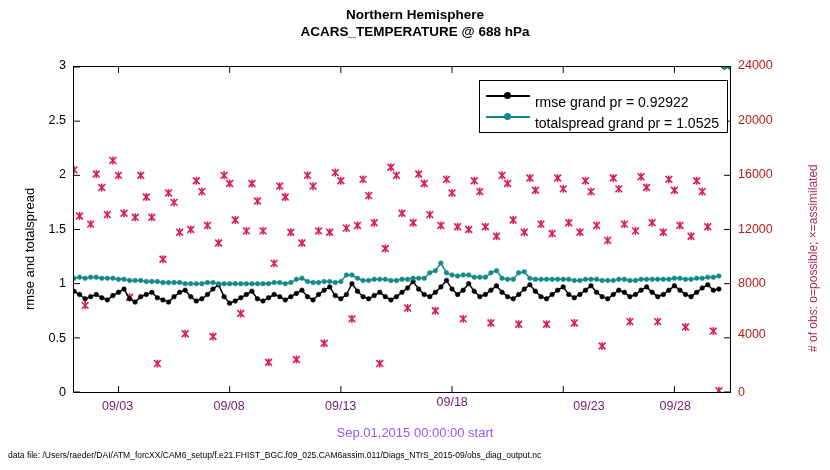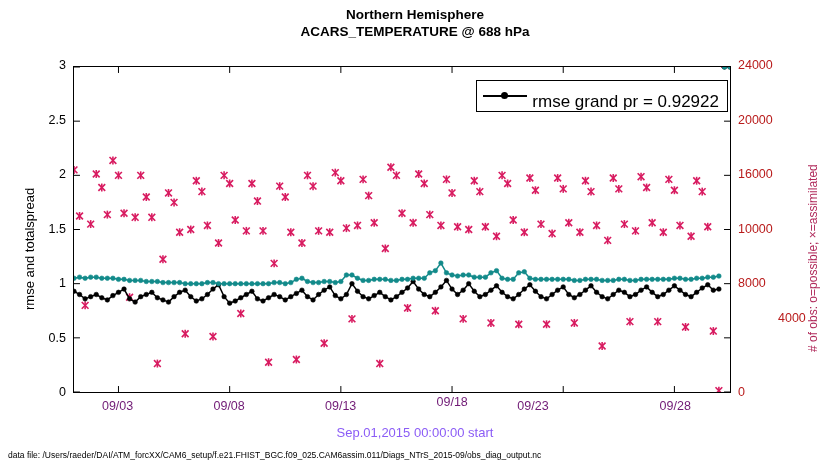--- a/index.html
+++ b/index.html
@@ -139,21 +139,21 @@
   }
   .legend-sample .ldot {
     position: absolute;
     left: 18px;
     top: 3.5px;
     width: 7px;
     height: 7px;
     border-radius: 50%;
   }
   .legend-text {
-    font-size: 17px;
+    font-size: 14px;
     margin-top: 12px;
   }
 </style>
 </head>
 <body>
 
 <div id="root">
 
   <div class="title-block">
     <div class="title-line">Northern Hemisphere</div>
@@ -169,34 +169,34 @@
       <div class="ytick-left" style="left: 30px; width: 36px; top: 330.5px;">0.5</div>
       <div class="ytick-left" style="left: 30px; width: 36px; top: 276px;">1</div>
       <div class="ytick-left" style="left: 30px; width: 36px; top: 221.5px;">1.5</div>
       <div class="ytick-left" style="left: 30px; width: 36px; top: 167px;">2</div>
       <div class="ytick-left" style="left: 30px; width: 36px; top: 112.5px;">2.5</div>
       <div class="ytick-left" style="left: 30px; width: 36px; top: 58px;">3</div>
     </div>
 
   <div id="yticks-right">
       <div class="ytick-right" style="left: 738px; top: 385px;">0</div>
-      <div class="ytick-right" style="left: 738px; top: 311px; margin-left: 40px;">4000</div>
+      <div class="ytick-right" style="left: 738px; top: 327px;">4000</div>
       <div class="ytick-right" style="left: 738px; top: 276px;">8000</div>
-      <div class="ytick-right" style="left: 738px; top: 221.5px;">10000</div>
+      <div class="ytick-right" style="left: 738px; top: 221.5px;">12000</div>
       <div class="ytick-right" style="left: 738px; top: 167px;">16000</div>
       <div class="ytick-right" style="left: 738px; top: 112.5px;">20000</div>
       <div class="ytick-right" style="left: 738px; top: 58px;">24000</div>
     </div>
 
   <div id="xticks">
       <div class="xtick" style="left: 87.6102px; width: 60px; top: 399px;">09/03</div>
       <div class="xtick" style="left: 199.136px; width: 60px; top: 399px;">09/08</div>
       <div class="xtick" style="left: 310.661px; width: 60px; top: 399px;">09/13</div>
       <div class="xtick" style="left: 422.186px; width: 60px; top: 395px;">09/18</div>
-      <div class="xtick" style="left: 503px; width: 60px; top: 399px;">09/23</div>
+      <div class="xtick" style="left: 559px; width: 60px; top: 399px;">09/23</div>
       <div class="xtick" style="left: 645.237px; width: 60px; top: 399px;">09/28</div>
     </div>
 
   <div id="plot">
     <svg id="canvas-layer" viewBox="0 0 658 327" preserveAspectRatio="none">
         <line x1="0" y1="327" x2="6" y2="327" stroke="#000" stroke-width="1"></line>
         <line x1="0" y1="272.5" x2="6" y2="272.5" stroke="#000" stroke-width="1"></line>
         <line x1="0" y1="218" x2="6" y2="218" stroke="#000" stroke-width="1"></line>
         <line x1="0" y1="163.5" x2="6" y2="163.5" stroke="#000" stroke-width="1"></line>
         <line x1="0" y1="109" x2="6" y2="109" stroke="#000" stroke-width="1"></line>
@@ -823,19 +823,26 @@
       </svg>
 
     <div id="legend">
       <div class="legend-row">
         <span class="legend-sample">
           <span class="lseg" id="lseg0" style="background: rgb(0, 0, 0);"></span>
             <span class="ldot" id="ldot0" style="background: rgb(0, 0, 0);"></span>
         </span>
         <span class="legend-text">rmse grand pr = 0.92922</span>
       </div>
+      <div class="legend-row">
+        <span class="legend-sample">
+          <span class="lseg" id="lseg1" style="background: rgb(18, 138, 138);"></span>
+            <span class="ldot" id="ldot1" style="background: rgb(18, 138, 138);"></span>
+        </span>
+        <span class="legend-text">totalspread grand pr = 1.0525</span>
+      </div>
     </div>
   </div>
 
   <div class="xlabel" style="top:425px;">Sep.01,2015 00:00:00 start</div>
   <div class="footer" style="top:450px;">data file: /Users/raeder/DAI/ATM_forcXX/CAM6_setup/f.e21.FHIST_BGC.f09_025.CAM6assim.011/Diags_NTrS_2015-09/obs_diag_output.nc</div>
 
 </div>
 
 </body></html>

